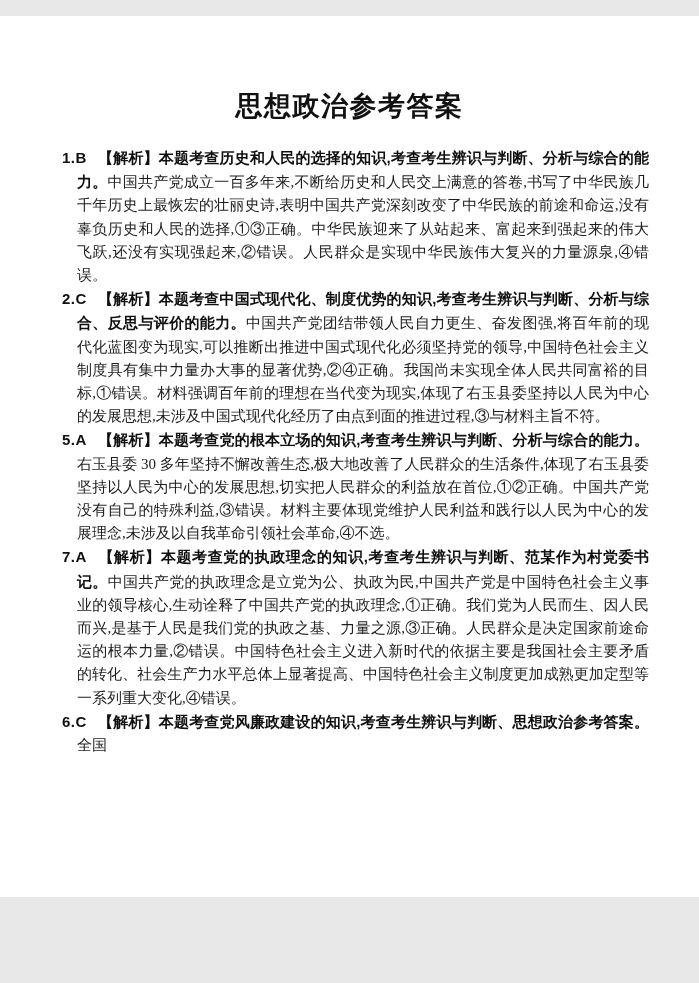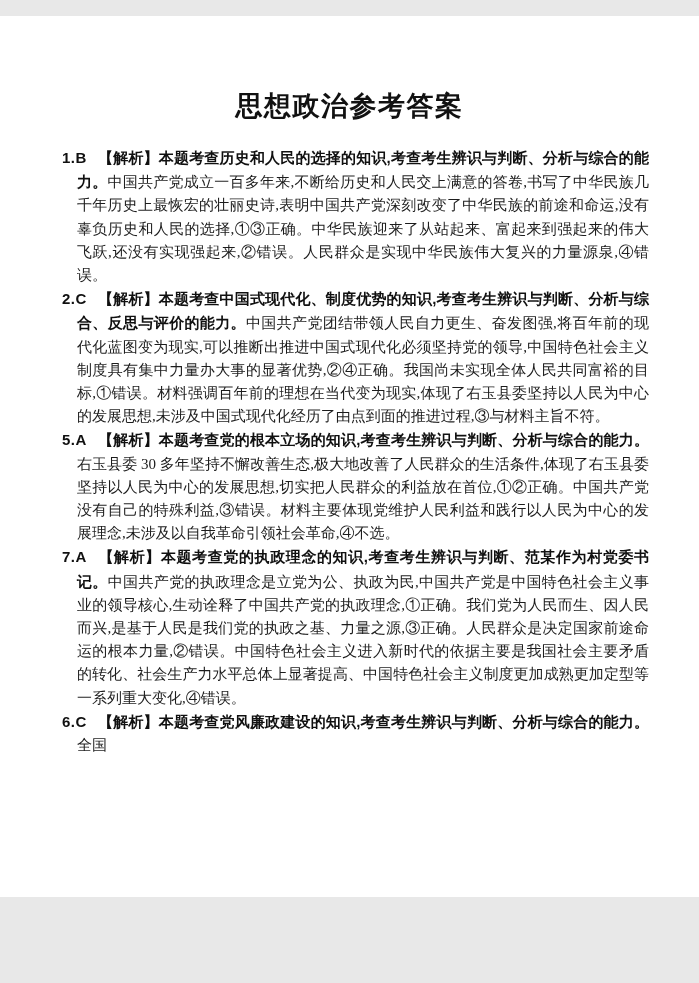--- a/index.html
+++ b/index.html
@@ -72,18 +72,18 @@
 <body>
 
 <div class="page">
   <h1 class="title">思想政治参考答案</h1>
 
   <div class="content">
     <p class="item"><span class="num">1.B</span><span class="lead">【解析】本题考查历史和人民的选择的知识,考查考生辨识与判断、分析与综合的能力。</span><span class="body-text">中国共产党成立一百多年来,不断给历史和人民交上满意的答卷,书写了中华民族几千年历史上最恢宏的壮丽史诗,表明中国共产党深刻改变了中华民族的前途和命运,没有辜负历史和人民的选择,①③正确。中华民族迎来了从站起来、富起来到强起来的伟大飞跃,还没有实现强起来,②错误。人民群众是实现中华民族伟大复兴的力量源泉,④错误。</span></p>
     <p class="item"><span class="num">2.C</span><span class="lead">【解析】本题考查中国式现代化、制度优势的知识,考查考生辨识与判断、分析与综合、反思与评价的能力。</span><span class="body-text">中国共产党团结带领人民自力更生、奋发图强,将百年前的现代化蓝图变为现实,可以推断出推进中国式现代化必须坚持党的领导,中国特色社会主义制度具有集中力量办大事的显著优势,②④正确。我国尚未实现全体人民共同富裕的目标,①错误。材料强调百年前的理想在当代变为现实,体现了右玉县委坚持以人民为中心的发展思想,未涉及中国式现代化经历了由点到面的推进过程,③与材料主旨不符。</span></p>
     <p class="item"><span class="num">5.A</span><span class="lead">【解析】本题考查党的根本立场的知识,考查考生辨识与判断、分析与综合的能力。</span><span class="body-text">右玉县委 30 多年坚持不懈改善生态,极大地改善了人民群众的生活条件,体现了右玉县委坚持以人民为中心的发展思想,切实把人民群众的利益放在首位,①②正确。中国共产党没有自己的特殊利益,③错误。材料主要体现党维护人民利益和践行以人民为中心的发展理念,未涉及以自我革命引领社会革命,④不选。</span></p>
     <p class="item"><span class="num">7.A</span><span class="lead">【解析】本题考查党的执政理念的知识,考查考生辨识与判断、范某作为村党委书记。</span><span class="body-text">中国共产党的执政理念是立党为公、执政为民,中国共产党是中国特色社会主义事业的领导核心,生动诠释了中国共产党的执政理念,①正确。我们党为人民而生、因人民而兴,是基于人民是我们党的执政之基、力量之源,③正确。人民群众是决定国家前途命运的根本力量,②错误。中国特色社会主义进入新时代的依据主要是我国社会主要矛盾的转化、社会生产力水平总体上显著提高、中国特色社会主义制度更加成熟更加定型等一系列重大变化,④错误。</span></p>
-    <p class="item"><span class="num">6.C</span><span class="lead">【解析】本题考查党风廉政建设的知识,考查考生辨识与判断、分析与综合的能力。</span><span class="body-text">全国</span></p>
+    <p class="item"><span class="num">6.C</span><span class="lead">【解析】本题考查党风廉政建设的知识,考查考生辨识与判断、思想政治参考答案。</span><span class="body-text">全国</span></p>
   </div>
 
   <div class="footer">【高一思想政治·参考答案　第 1 页(共 4 页)】</div>
   <div class="scan-artifact"></div>
 </div>
 
 </body></html>

